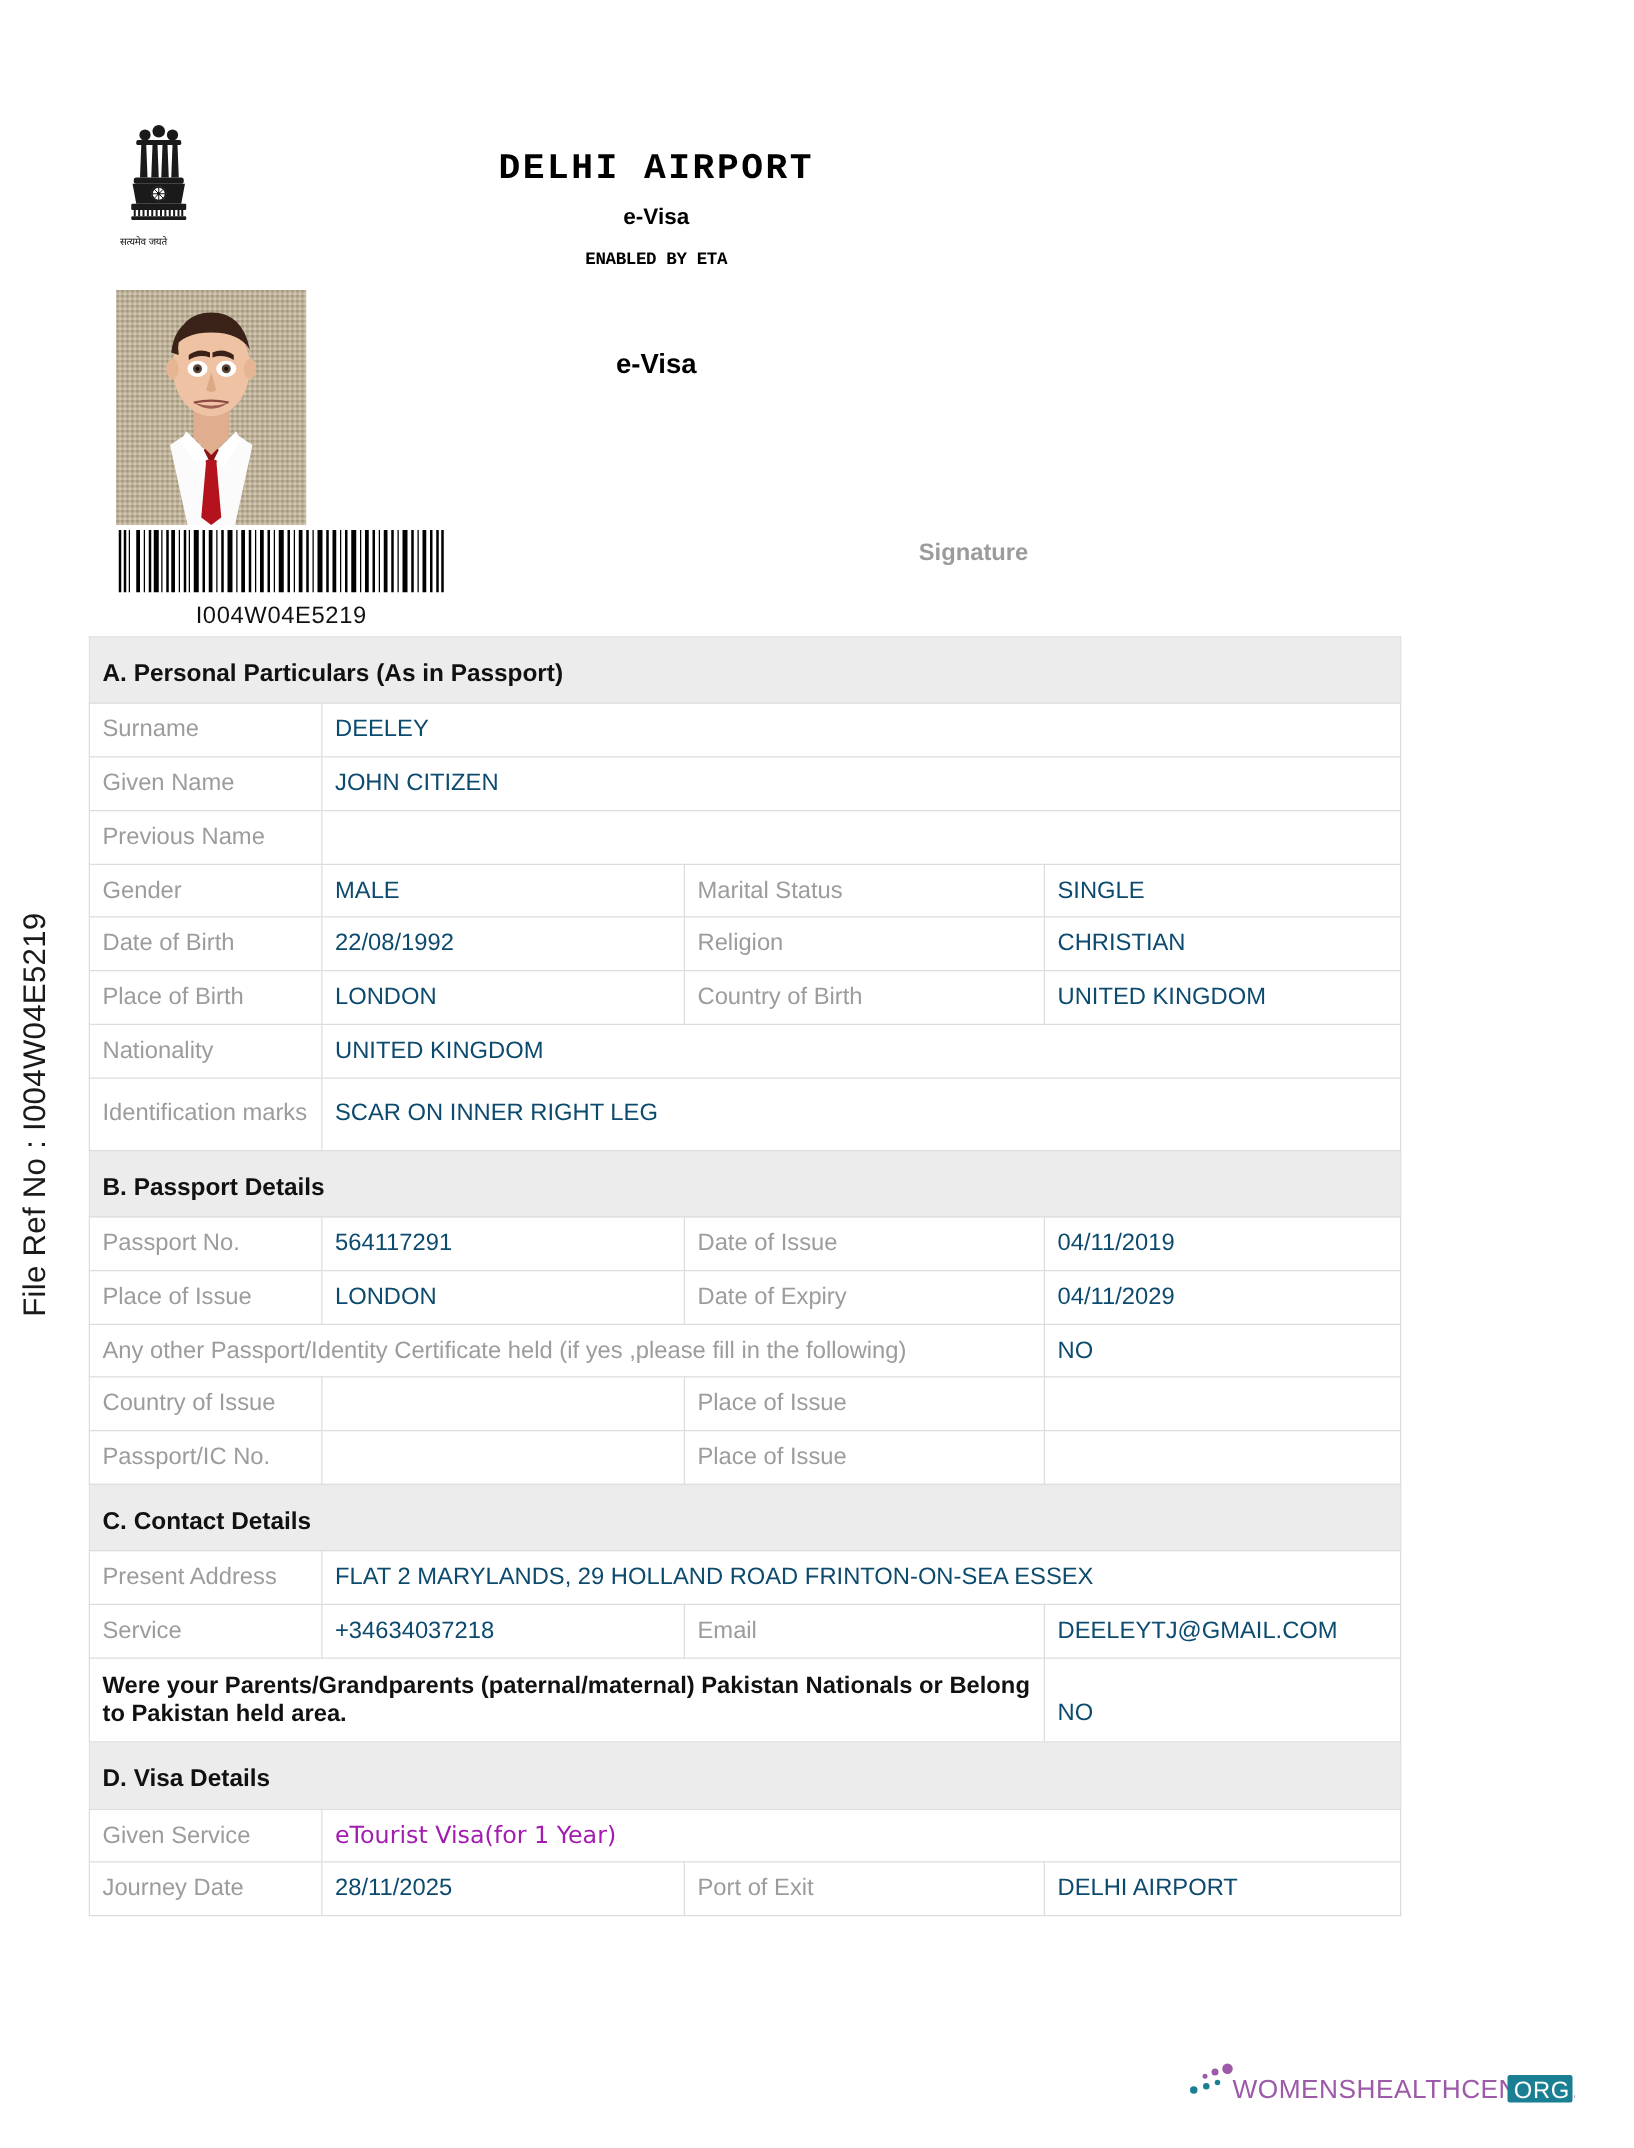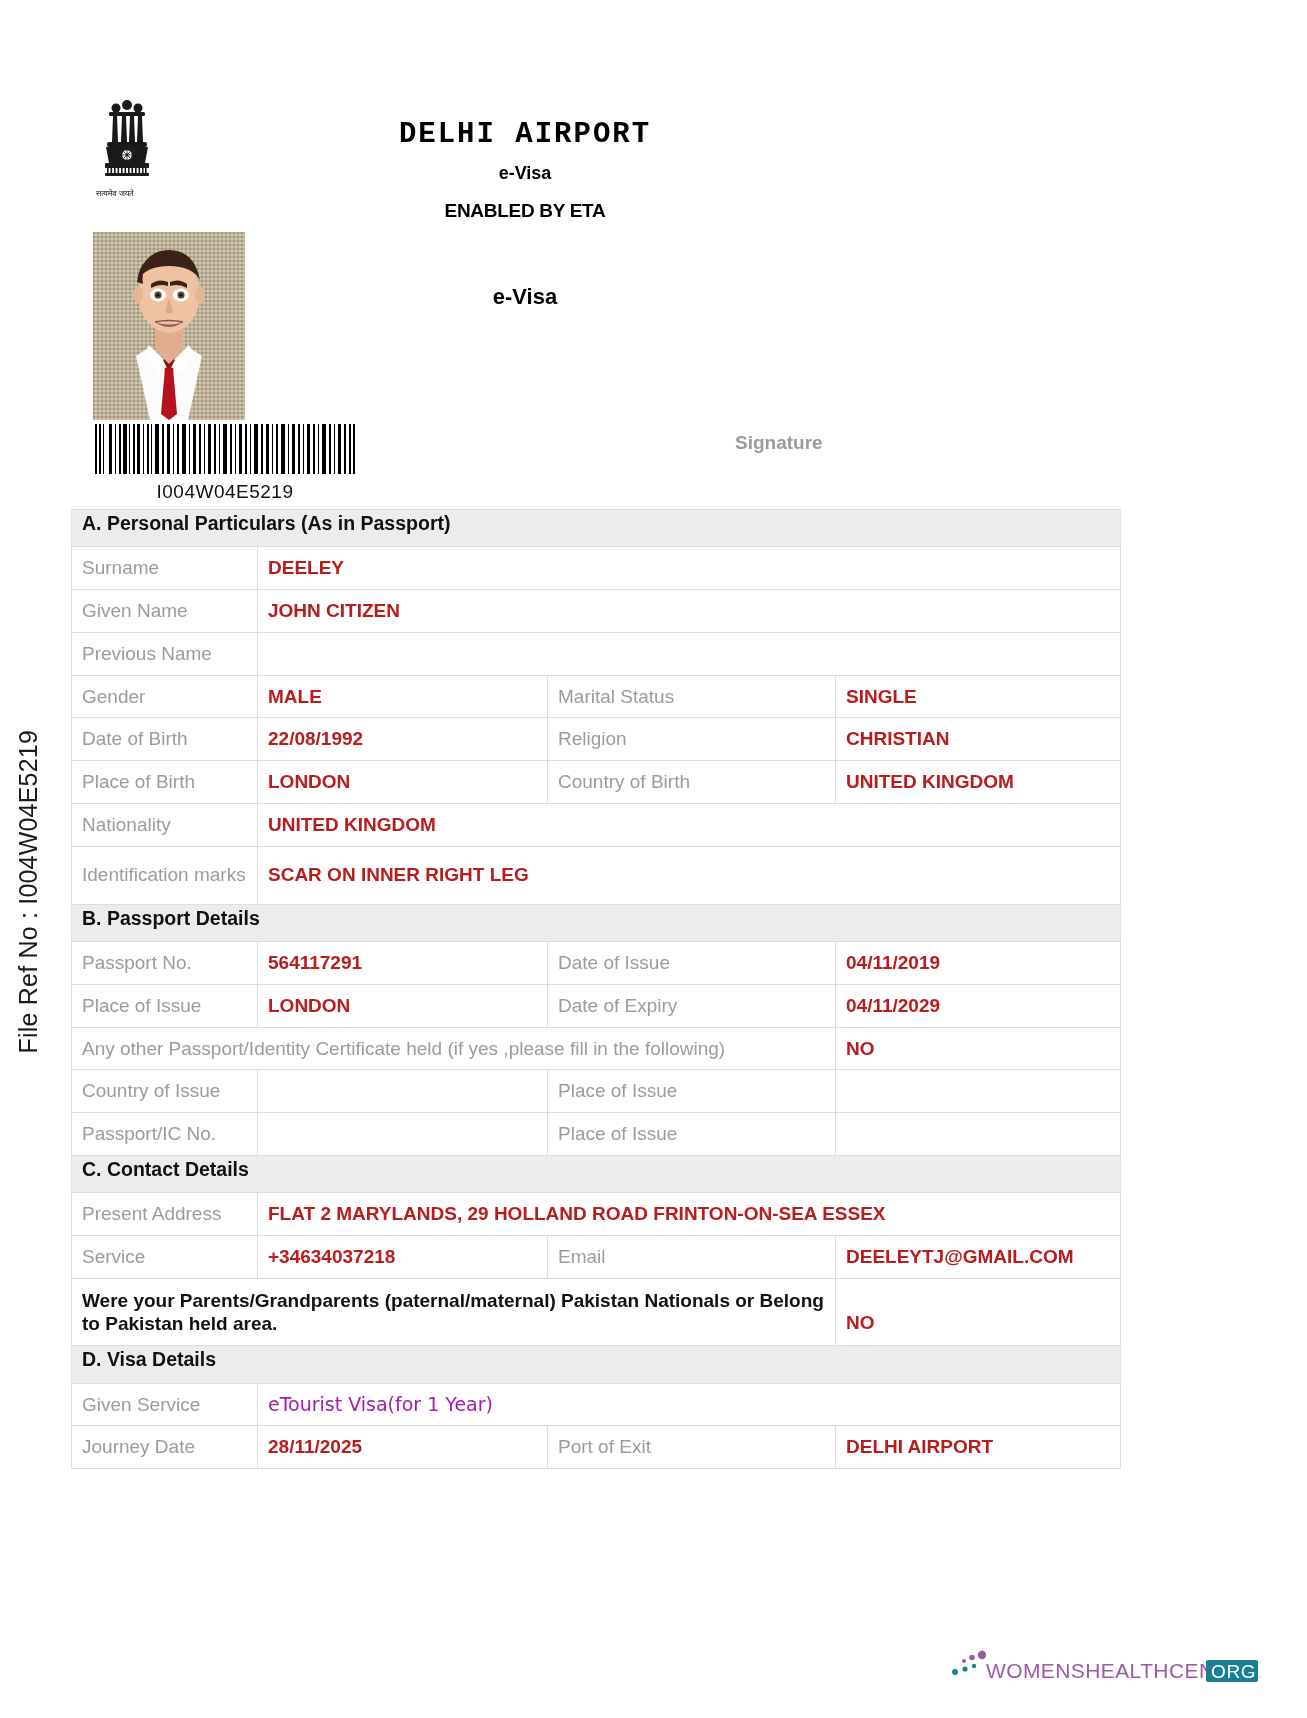--- a/index.html
+++ b/index.html
@@ -40,21 +40,21 @@
   }
 
   .title-block {
     position:absolute; left: 300px; top: 118px; width: 450px; text-align:center;
   }
   .doc-title {
     font-family: "Liberation Mono", monospace;
     font-weight: 700; font-size: 29px; letter-spacing: 2px; color:#000;
   }
   .doc-sub1 { font-weight:700; font-size:18px; margin-top:12px; color:#000;}
-  .doc-sub2 { font-weight:700; font-size:19px; margin-top:16px; color:#000; letter-spacing:-0.3px;}
+  .doc-sub2 { font-weight:700; font-size:14px; margin-top:16px; color:#000; letter-spacing:-0.3px;font-family:Liberation Mono, monospace;}
   .doc-sub3 { font-weight:700; font-size:22px; margin-top:62px; color:#000;}
 
   
   .photo {
     position:absolute; left:93px; top:232px; width:152px; height:188px;
     overflow:hidden; background:#c9bda6;
   }
   .photo svg { display:block; }
 
   
@@ -82,25 +82,25 @@
     vertical-align: middle;
     height: 36px;
     line-height: 1.25;
   }
   .sec td {
     background:#ececec;
     font-weight:700;
     color:#111;
     border-left:1px solid #e2e2e2;
     border-right:1px solid #e2e2e2;
-    padding-top:1px; padding-bottom:11px;
+    padding-top:17px; padding-bottom:11px;
     font-size:19.5px;
   }
   .lbl { color:#9c9c9c; }
-  .val { color:#b91c1c;font-weight:bold; }
+  .val { color:#0c4a6e; }
   .val-light { color:#a21caf; font-family:"DejaVu Sans", sans-serif; font-size:17.5px;}
   .q { color:#9c9c9c; }
   .qbold { color:#111; font-weight:700; line-height:1.3; }
   .idmarks { vertical-align: top; padding-top:7px; }
   .idmarks-val { vertical-align: bottom; padding-bottom:9px; }
 
   
   .footer-logo {
     position:absolute; left:948px; top:1648px; width:312px; height:40px;
   }

